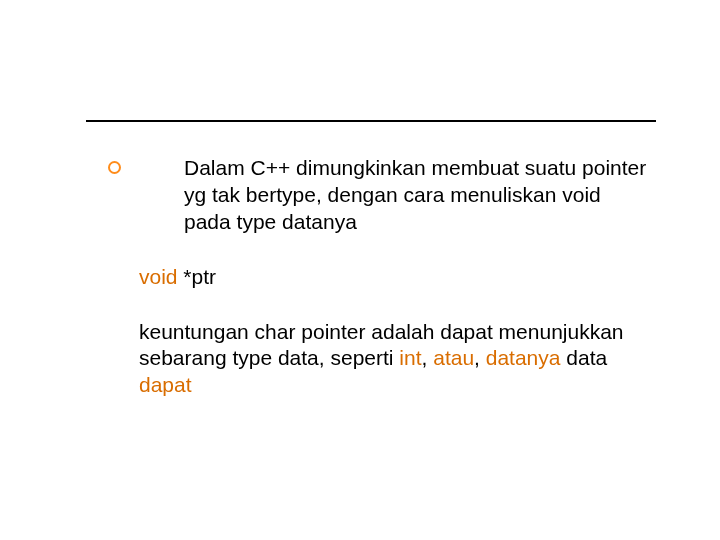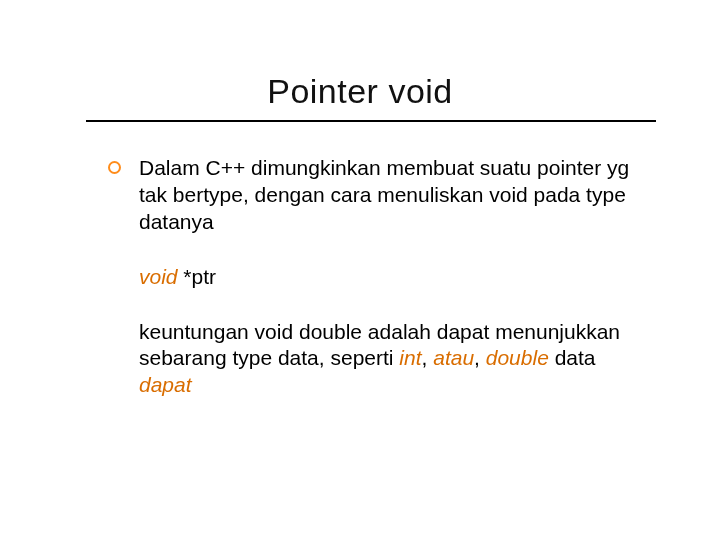--- a/index.html
+++ b/index.html
@@ -54,50 +54,50 @@
     width: 13px;
     height: 13px;
     border: 2px solid #ff8c1a;
     border-radius: 50%;
     margin-top: 6px;
     margin-right: 18px;
     box-sizing: border-box;
   }
   .para {
     flex: 1 1 auto;
+    margin-left: 45px;
   }
   .indent-block {
     margin-left: 31px;
   }
   .gap {
     height: 28px;
   }
-  .orange { color: #d96d00; font-style: italic; }
+  .orange { color: #d96d00; }
 </style>
 </head>
 <body>
 
 <div class="slide">
 
-  <div class="title">Pointer void</div>
   <div class="rule"></div>
 
   <div class="body">
 
     <div class="bullet-row">
       <span class="bullet"></span>
       <span class="para">Dalam C++ dimungkinkan membuat suatu pointer yg tak bertype, dengan cara menuliskan void pada type datanya</span>
     </div>
 
     <div class="gap"></div>
 
     <div class="indent-block">
       <span class="orange">void</span><span> *ptr</span>
     </div>
 
     <div class="gap"></div>
 
     <div class="indent-block">
-      <span>keuntungan void double adalah dapat menunjukkan sebarang type data, seperti </span><span class="orange">int</span><span>, </span><span class="orange">atau</span><span>, </span><span class="orange">double</span><span> data </span><span class="orange">dapat</span>
+      <span>keuntungan char pointer adalah dapat menunjukkan sebarang type data, seperti </span><span class="orange">int</span><span>, </span><span class="orange">atau</span><span>, </span><span class="orange">datanya</span><span> data </span><span class="orange">dapat</span>
     </div>
 
   </div>
 </div>
 
 </body></html>

